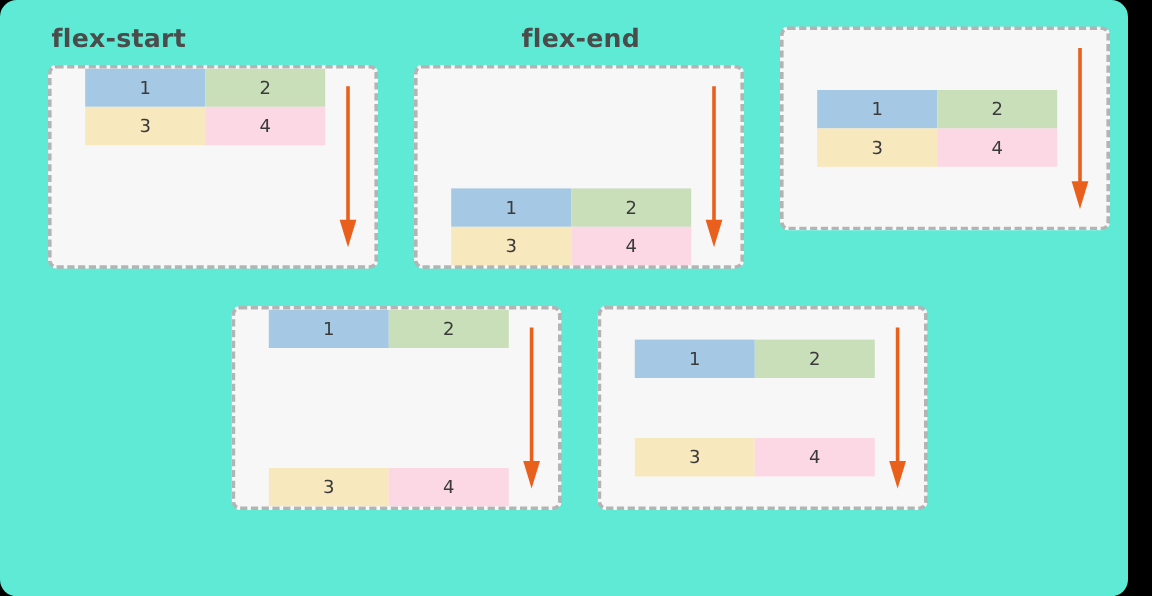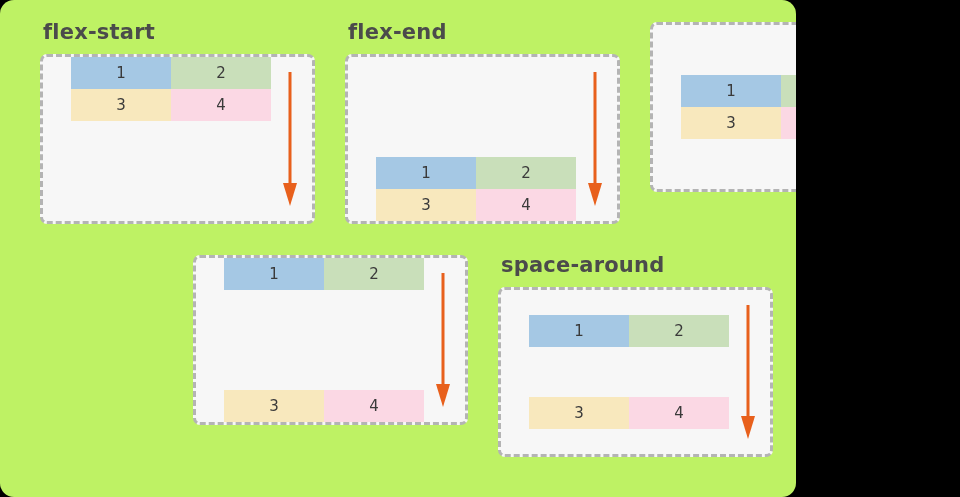--- a/index.html
+++ b/index.html
@@ -8,23 +8,23 @@
     background: #000;
   }
   body {
     width: 960px;
     height: 497px;
     overflow: hidden;
     font-family: "DejaVu Sans", sans-serif;
   }
   #page {
     position: relative;
-    width: 796px;
+    width: 940px;
     height: 497px;
-    background: #bef264;
+    background: #5eead4;
     border-radius: 14px;
     overflow: hidden;
   }
 
   .panel-group {
     position: absolute;
   }
 
   .panel-title {
     font-family: "DejaVu Sans", sans-serif;
@@ -115,21 +115,21 @@
       </div>
       <div class="axis-arrow">
         <svg viewBox="0 0 16 144" preserveAspectRatio="none" xmlns="http://www.w3.org/2000/svg">
           <line x1="8" y1="2" x2="8" y2="124" stroke="#e8601c" stroke-width="3"></line>
           <polygon points="8,142 1,118 15,118" fill="#e8601c"></polygon>
         </svg>
       </div>
     </div>
   </div>
 
-  <div class="panel-group" style="left:345px; top:22px;">
+  <div class="panel-group" style="left:345px; top:22px;text-align:center;">
     <div class="panel-title">flex-end</div>
     <div class="panel ac-flex-end">
       <div class="items">
         <div class="item c-blue">1</div>
         <div class="item c-green">2</div>
         <div class="item c-yellow">3</div>
         <div class="item c-pink">4</div>
       </div>
       <div class="axis-arrow">
         <svg viewBox="0 0 16 144" preserveAspectRatio="none" xmlns="http://www.w3.org/2000/svg">
@@ -168,21 +168,20 @@
       <div class="axis-arrow">
         <svg viewBox="0 0 16 144" preserveAspectRatio="none" xmlns="http://www.w3.org/2000/svg">
           <line x1="8" y1="2" x2="8" y2="124" stroke="#e8601c" stroke-width="3"></line>
           <polygon points="8,142 1,118 15,118" fill="#e8601c"></polygon>
         </svg>
       </div>
     </div>
   </div>
 
   <div class="panel-group" style="left:498px; top:255px;">
-    <div class="panel-title">space-around</div>
     <div class="panel ac-space-around">
       <div class="items">
         <div class="item c-blue">1</div>
         <div class="item c-green">2</div>
         <div class="item c-yellow">3</div>
         <div class="item c-pink">4</div>
       </div>
       <div class="axis-arrow">
         <svg viewBox="0 0 16 144" preserveAspectRatio="none" xmlns="http://www.w3.org/2000/svg">
           <line x1="8" y1="2" x2="8" y2="124" stroke="#e8601c" stroke-width="3"></line>

